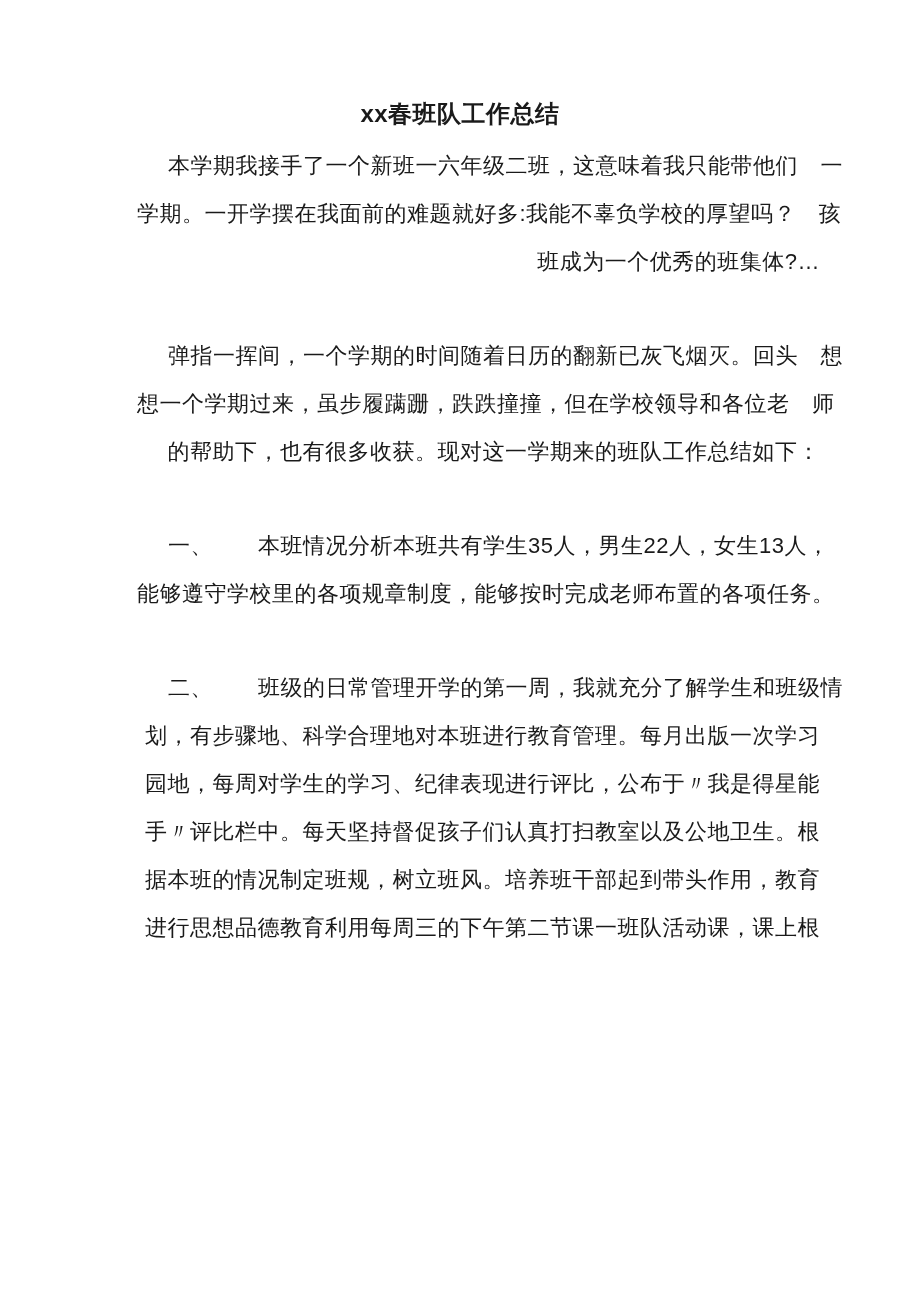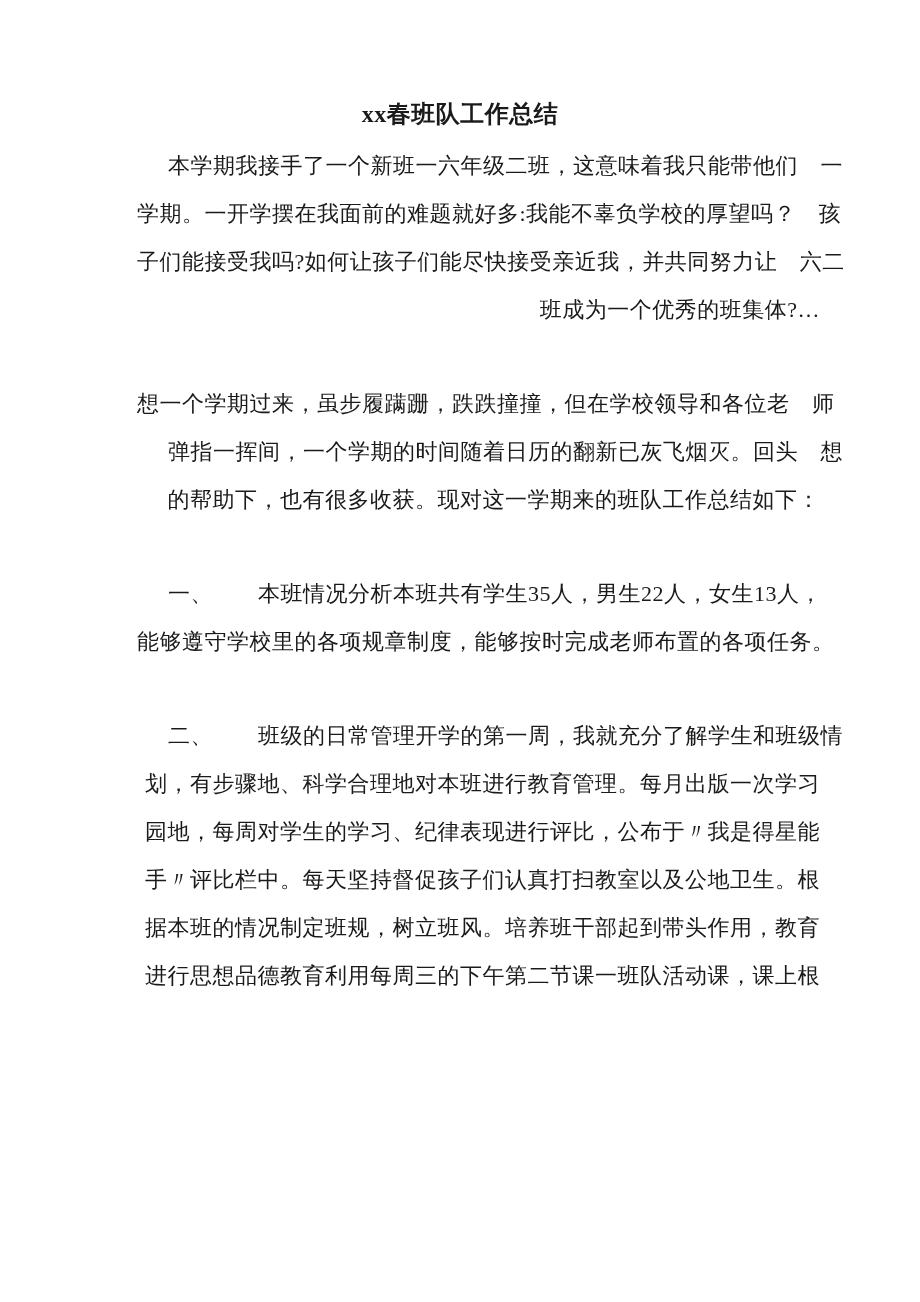--- a/index.html
+++ b/index.html
@@ -6,21 +6,21 @@
     margin: 0;
     padding: 0;
     background: #ffffff;
   }
   .page {
     position: relative;
     width: 920px;
     height: 1302px;
     background: #ffffff;
     overflow: hidden;
-    font-family: Liberation Serif, serif;
+    font-family: Liberation Sans, sans-serif;
     color: #1a1a1a;
   }
   .doc {
     padding: 96px 100px 0 137px;
   }
   .doc-title {
     margin: 0 0 10px 0;
     padding-right: 37px; 
     font-size: 24px;
     line-height: 36px;
@@ -51,27 +51,26 @@
 <body>
 
 <div class="page">
   <div class="doc">
 
     <h1 class="doc-title">xx春班队工作总结</h1>
 
     <div class="para">
       <div class="line indent">本学期我接手了一个新班一六年级二班，这意味着我只能带他们　一</div>
       <div class="line">学期。一开学摆在我面前的难题就好多:我能不辜负学校的厚望吗？　孩</div>
-      <div class="line">子们能接受我吗?如何让孩子们能尽快接受亲近我，并共同努力让　六二</div>
       <div class="line">班成为一个优秀的班集体?…</div>
     </div>
 
     <div class="para">
+      <div class="line indent">弹指一挥间，一个学期的时间随着日历的翻新已灰飞烟灭。回头　想</div>
       <div class="line">想一个学期过来，虽步履蹒跚，跌跌撞撞，但在学校领导和各位老　师</div>
-      <div class="line indent">弹指一挥间，一个学期的时间随着日历的翻新已灰飞烟灭。回头　想</div>
       <div class="line">的帮助下，也有很多收获。现对这一学期来的班队工作总结如下：</div>
     </div>
 
     <div class="para">
       <div class="line indent">一、　　本班情况分析本班共有学生35人，男生22人，女生13人，</div>
       <div class="line">能够遵守学校里的各项规章制度，能够按时完成老师布置的各项任务。</div>
     </div>
 
     <div class="para">
       <div class="line indent">二、　　班级的日常管理开学的第一周，我就充分了解学生和班级情</div>

